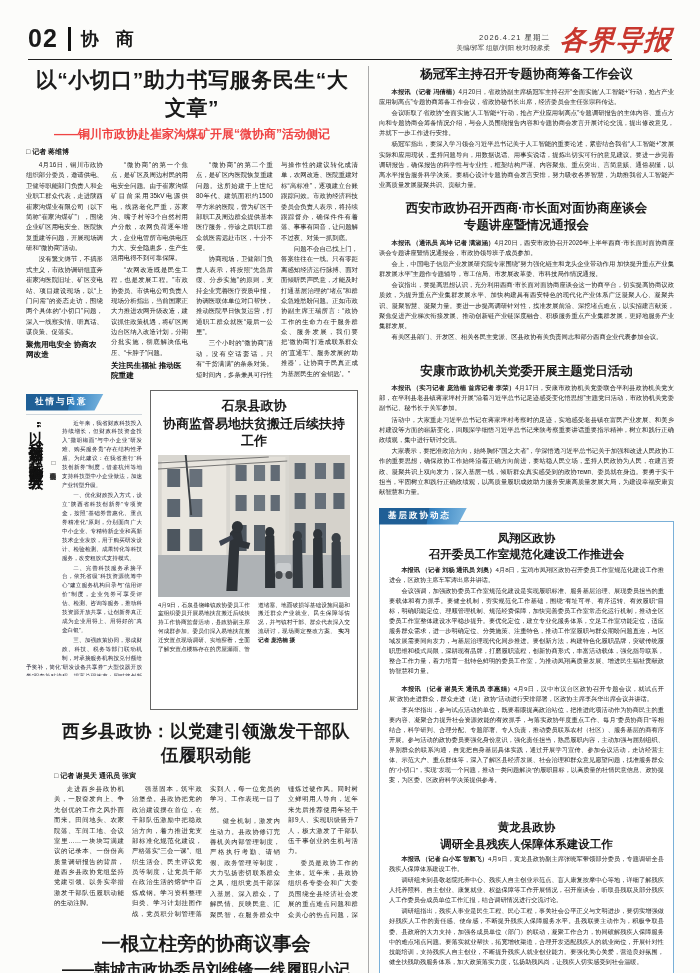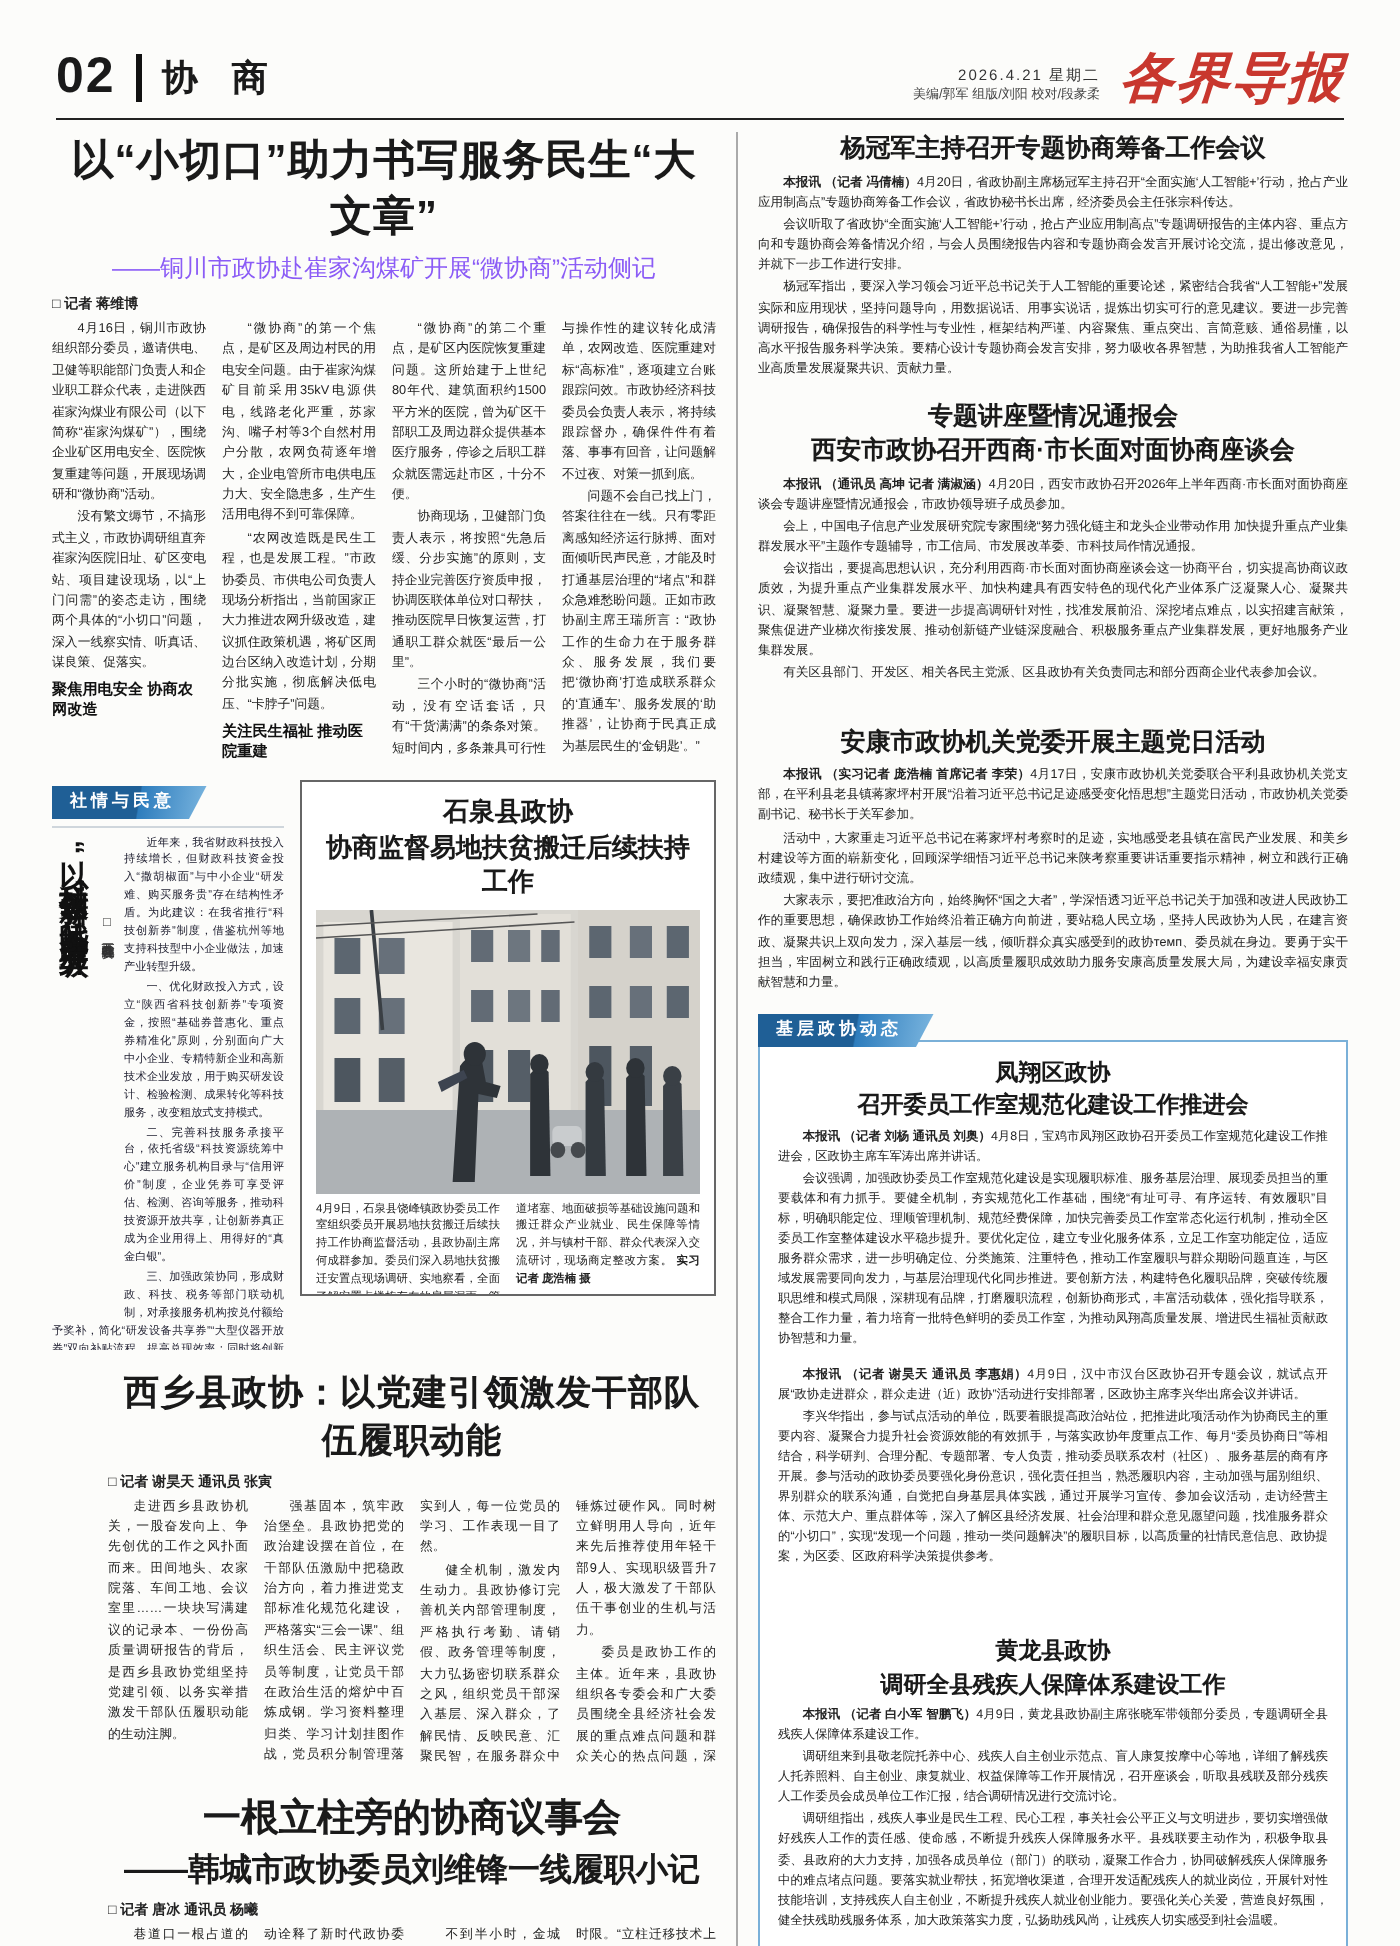--- a/index.html
+++ b/index.html
@@ -27,35 +27,35 @@
   
   .content{display:flex; margin-top:6px;}
   .col-left{width:342px; padding-right:10px;}
   .col-right{flex:1; border-left:1px solid #aaa; padding-left:10px;}
   
   .para{font-size:6.4px; line-height:1.62; text-align:justify; text-indent:2em; color:#222; margin-bottom:1px;}
   .subhead{font-size:7.6px; font-weight:bold; color:#111; margin:3px 0 2px; text-indent:0; text-align:left;}
   .byline{font-size:7px; font-weight:bold; color:#222; margin:4px 0 3px;}
   
   .main-title{font-size:21px; font-weight:bold; text-align:center; letter-spacing:.5px;}
-  .main-sub{font-size:12px; font-weight:normal; text-align:center; margin-top:4px; color:#8b5cf6;}
+  .main-sub{font-size:12px; font-weight:bold; text-align:center; margin-top:4px; color:#ef4444;}
   .main-body{height:222px; overflow:hidden; column-count:4; column-gap:8px; margin-top:2px;}
   
   .midrow{display:flex; gap:8px; margin-top:8px;}
   .banner{display:inline-block; color:#fff; font-size:8.5px; font-weight:bold; letter-spacing:2px;
     padding:2.5px 16px 2.5px 9px; background:linear-gradient(100deg,var(--accent-dk) 55%,var(--accent) 56%,#7db7e0 100%);
     clip-path:polygon(0 0,100% 0,calc(100% - 9px) 100%,0 100%);}
   .sq-box{width:116px; flex:none;}
   .sq-content{margin-top:3px; height:262px; overflow:hidden; border-top:1px solid #cfd6dc; padding-top:4px;}
   .vtitle-wrap{float:left; display:flex; gap:3px; margin-right:5px;}
   .vtitle{writing-mode:vertical-rl; font-size:14.5px; font-weight:bold; letter-spacing:2px; height:238px; color:#111;}
   .vauthor{writing-mode:vertical-rl; font-size:6.5px; color:#333; height:150px; margin-top:40px;}
   .sq-body .para{font-size:5.6px; line-height:1.6; color:#223; text-indent:2em;}
   
-  .photo-box{flex:1; border:1px solid #666; padding:6px 7px; height:258px; overflow:hidden; background:#fff;}
+  .photo-box{flex:1; border:1px solid #666; padding:6px 7px; height:320px; overflow:hidden; background:#fff;}
   .pb-title{font-size:13px; font-weight:bold; text-align:center; line-height:1.35;}
   .pb-photo{width:100%; height:142px; margin-top:5px; display:block;}
   .pb-caption{margin-top:4px; column-count:2; column-gap:8px; font-size:5.7px; line-height:1.55; text-align:justify; color:#222;}
   .pb-caption .credit{font-weight:bold;}
   
   .xart{margin-top:9px;margin-left:28px;}
   .x-title{font-size:17.5px; font-weight:bold; text-align:center; letter-spacing:.5px;}
   .x-body{height:138px; overflow:hidden; column-count:4; column-gap:8px; margin-top:2px;}
   .l-title{font-size:19px; font-weight:bold; text-align:center;}
   .l-sub{font-size:16px; font-weight:bold; text-align:center; margin-top:3px;}
@@ -231,22 +231,22 @@
         <h3 class="b-title">杨冠军主持召开专题协商筹备工作会议</h3>
         <div class="b-body">
             <p class="para"><b>本报讯 （记者 冯倩楠）</b>4月20日，省政协副主席杨冠军主持召开“全面实施‘人工智能+’行动，抢占产业应用制高点”专题协商筹备工作会议，省政协秘书长出席，经济委员会主任张宗科传达。</p>
             <p class="para">会议听取了省政协“全面实施‘人工智能+’行动，抢占产业应用制高点”专题调研报告的主体内容、重点方向和专题协商会筹备情况介绍，与会人员围绕报告内容和专题协商会发言开展讨论交流，提出修改意见，并就下一步工作进行安排。</p>
             <p class="para">杨冠军指出，要深入学习领会习近平总书记关于人工智能的重要论述，紧密结合我省“人工智能+”发展实际和应用现状，坚持问题导向，用数据说话、用事实说话，提炼出切实可行的意见建议。要进一步完善调研报告，确保报告的科学性与专业性，框架结构严谨、内容聚焦、重点突出、言简意赅、通俗易懂，以高水平报告服务科学决策。要精心设计专题协商会发言安排，努力吸收各界智慧，为助推我省人工智能产业高质量发展凝聚共识、贡献力量。</p>
           </div>
       </div>
 
       <div class="brief b2">
         <h3 class="b-title">
+          <div>西安市政协召开西商·市长面对面协商座谈会</div>
           <div>专题讲座暨情况通报会</div>
-          <div>西安市政协召开西商·市长面对面协商座谈会</div>
         </h3>
         <div class="b-body">
             <p class="para"><b>本报讯 （通讯员 高坤 记者 满淑涵）</b>4月20日，西安市政协召开2026年上半年西商·市长面对面协商座谈会专题讲座暨情况通报会，市政协领导班子成员参加。</p>
             <p class="para">会上，中国电子信息产业发展研究院专家围绕“努力强化链主和龙头企业带动作用 加快提升重点产业集群发展水平”主题作专题辅导，市工信局、市发展改革委、市科技局作情况通报。</p>
             <p class="para">会议指出，要提高思想认识，充分利用西商·市长面对面协商座谈会这一协商平台，切实提高协商议政质效，为提升重点产业集群发展水平、加快构建具有西安特色的现代化产业体系广泛凝聚人心、凝聚共识、凝聚智慧、凝聚力量。要进一步提高调研针对性，找准发展前沿、深挖堵点难点，以实招建言献策，聚焦促进产业梯次衔接发展、推动创新链产业链深度融合、积极服务重点产业集群发展，更好地服务产业集群发展。</p>
             <p class="para">有关区县部门、开发区、相关各民主党派、区县政协有关负责同志和部分西商企业代表参加会议。</p>
           </div>
       </div>
 
       <div class="brief b3">

